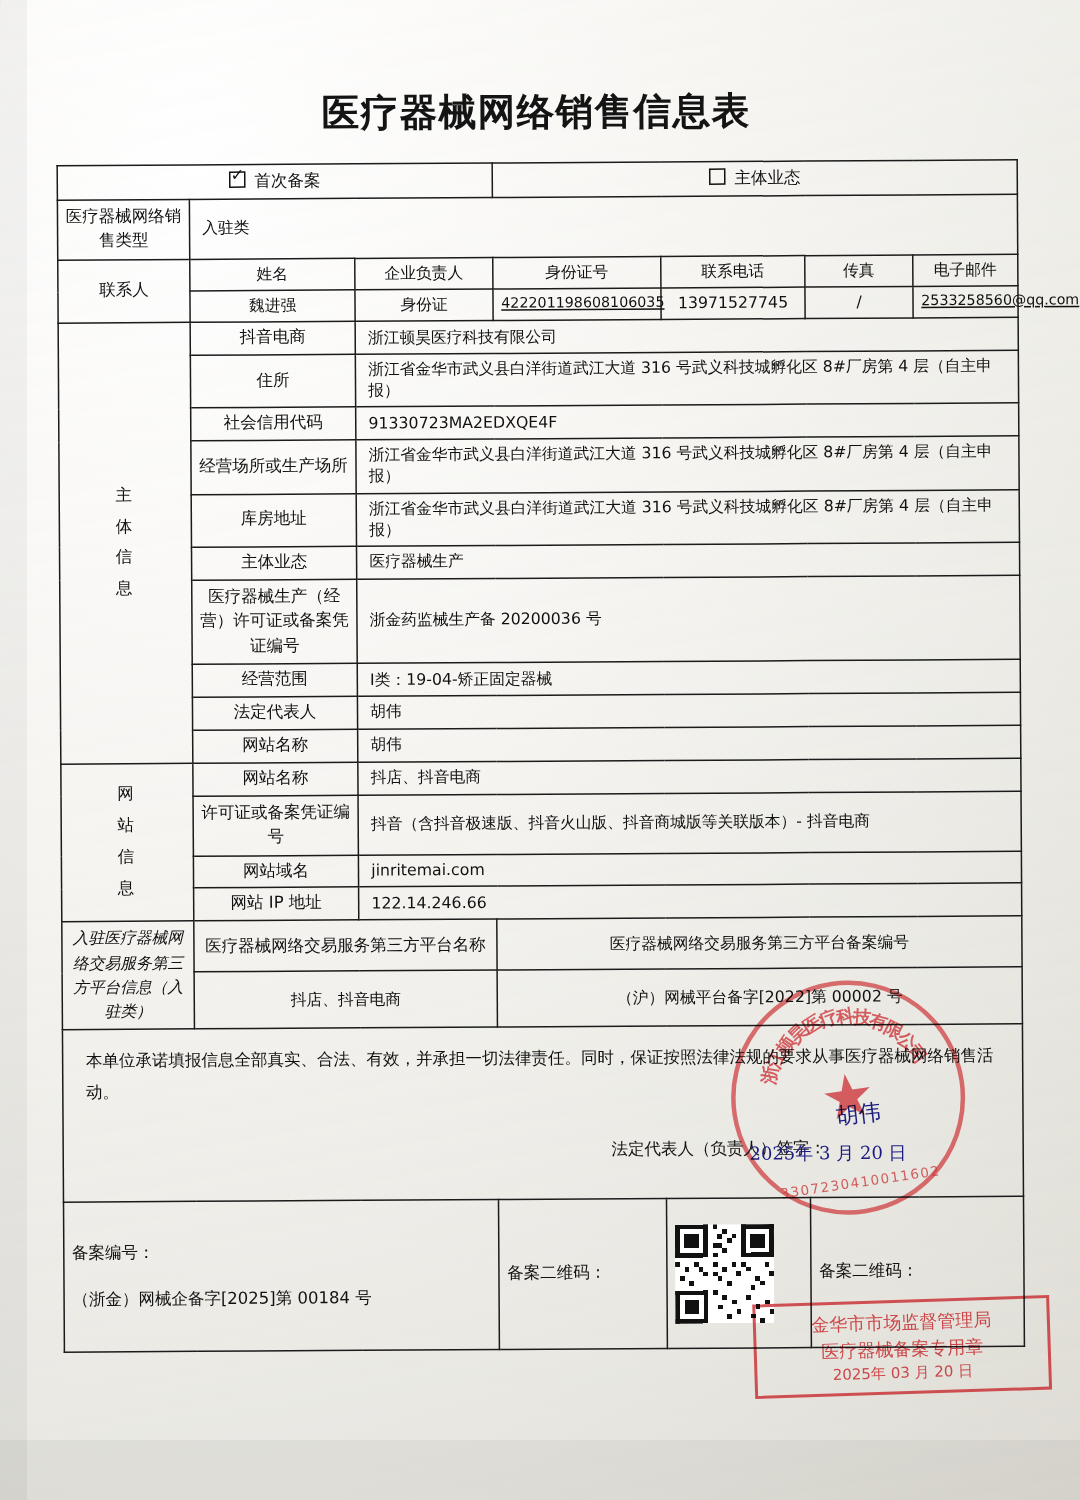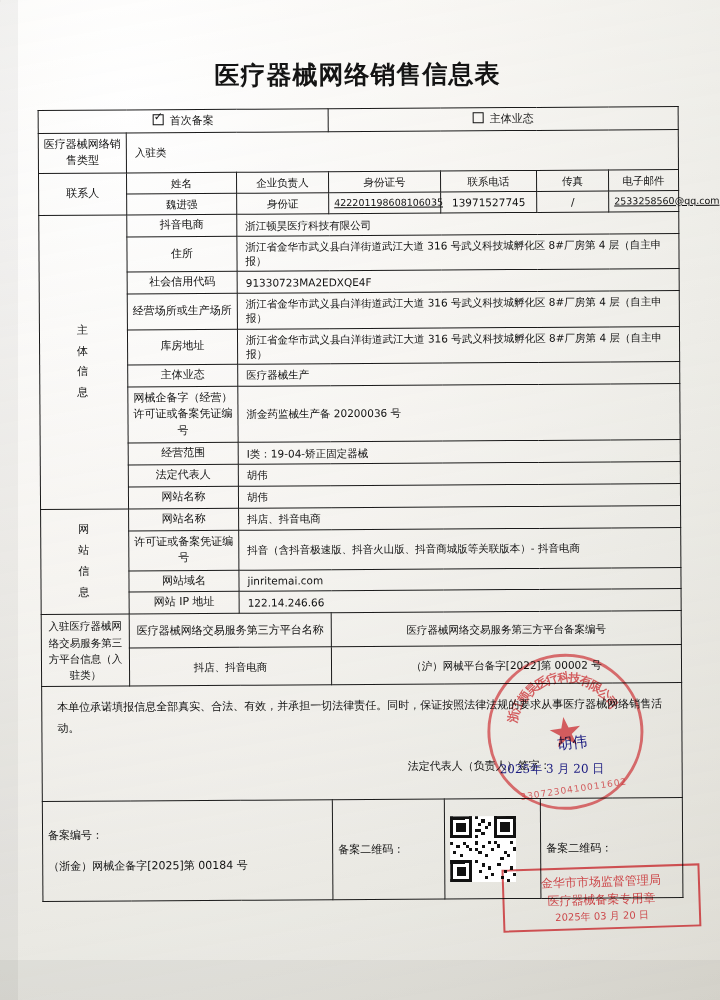--- a/index.html
+++ b/index.html
@@ -184,21 +184,21 @@
     </tr>
     <tr>
       <td class="lab">库房地址</td>
       <td class="val" colspan="5">浙江省金华市武义县白洋街道武江大道 316 号武义科技城孵化区 8#厂房第 4 层（自主申报）</td>
     </tr>
     <tr>
       <td class="lab">主体业态</td>
       <td class="val" colspan="5">医疗器械生产</td>
     </tr>
     <tr>
-      <td class="lab2">网械企备字（经营）许可证或备案凭证编号</td>
+      <td class="lab2">医疗器械生产（经营）许可证或备案凭证编号</td>
       <td class="val" colspan="5">浙金药监械生产备 20200036 号</td>
     </tr>
     <tr>
       <td class="lab">经营范围</td>
       <td class="val" colspan="5">Ⅰ类：19-04-矫正固定器械</td>
     </tr>
     <tr>
       <td class="lab">法定代表人</td>
       <td class="val" colspan="5">胡伟</td>
     </tr>
@@ -219,21 +219,21 @@
     <tr>
       <td class="lab">网站域名</td>
       <td class="val" colspan="5">jinritemai.com</td>
     </tr>
     <tr>
       <td class="lab">网站 IP 地址</td>
       <td class="val" colspan="5">122.14.246.66</td>
     </tr>
 
     <tr>
-      <td class="lab2" rowspan="2" style="font-size:10.5px;line-height:1.55;">入驻医疗器械网络交易服务第三方平台信息（入驻类）</td>
+      <td class="lab2" rowspan="2" style="font-size:10.5px;line-height:1.55;font-style:italic;">入驻医疗器械网络交易服务第三方平台信息（入驻类）</td>
       <td class="lab2" colspan="2">医疗器械网络交易服务第三方平台名称</td>
       <td class="c" colspan="4">医疗器械网络交易服务第三方平台备案编号</td>
     </tr>
     <tr style="height:38px">
       <td class="c" colspan="2">抖店、抖音电商</td>
       <td class="c" colspan="4">（沪）网械平台备字[2022]第 00002 号</td>
     </tr>
 
     <tr style="height:110px">
       <td colspan="7" style="vertical-align:top">

